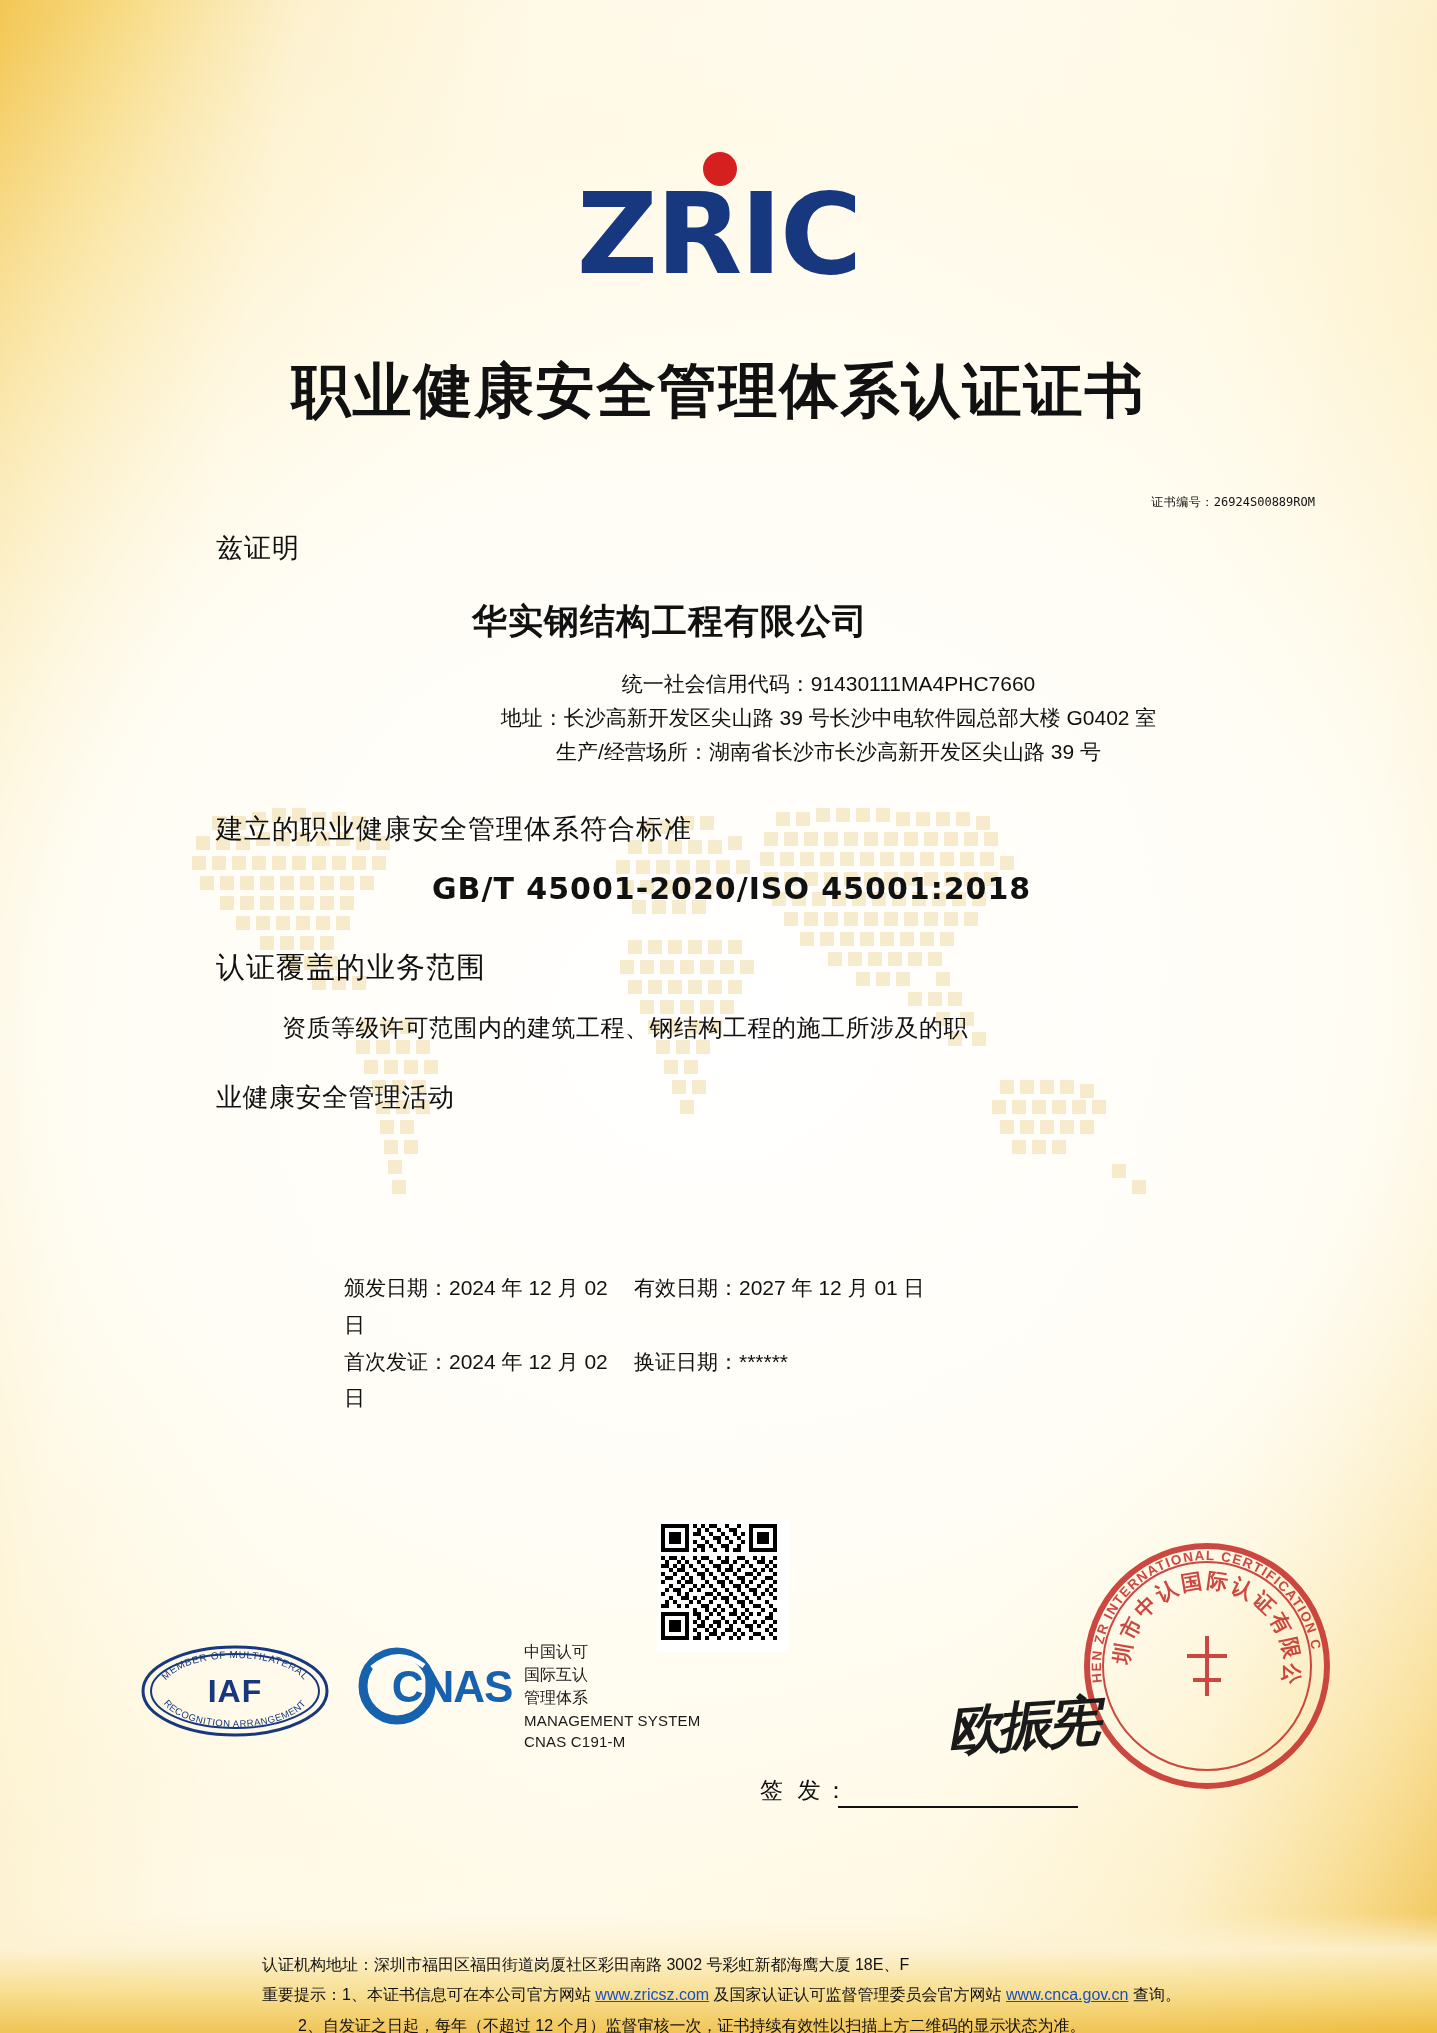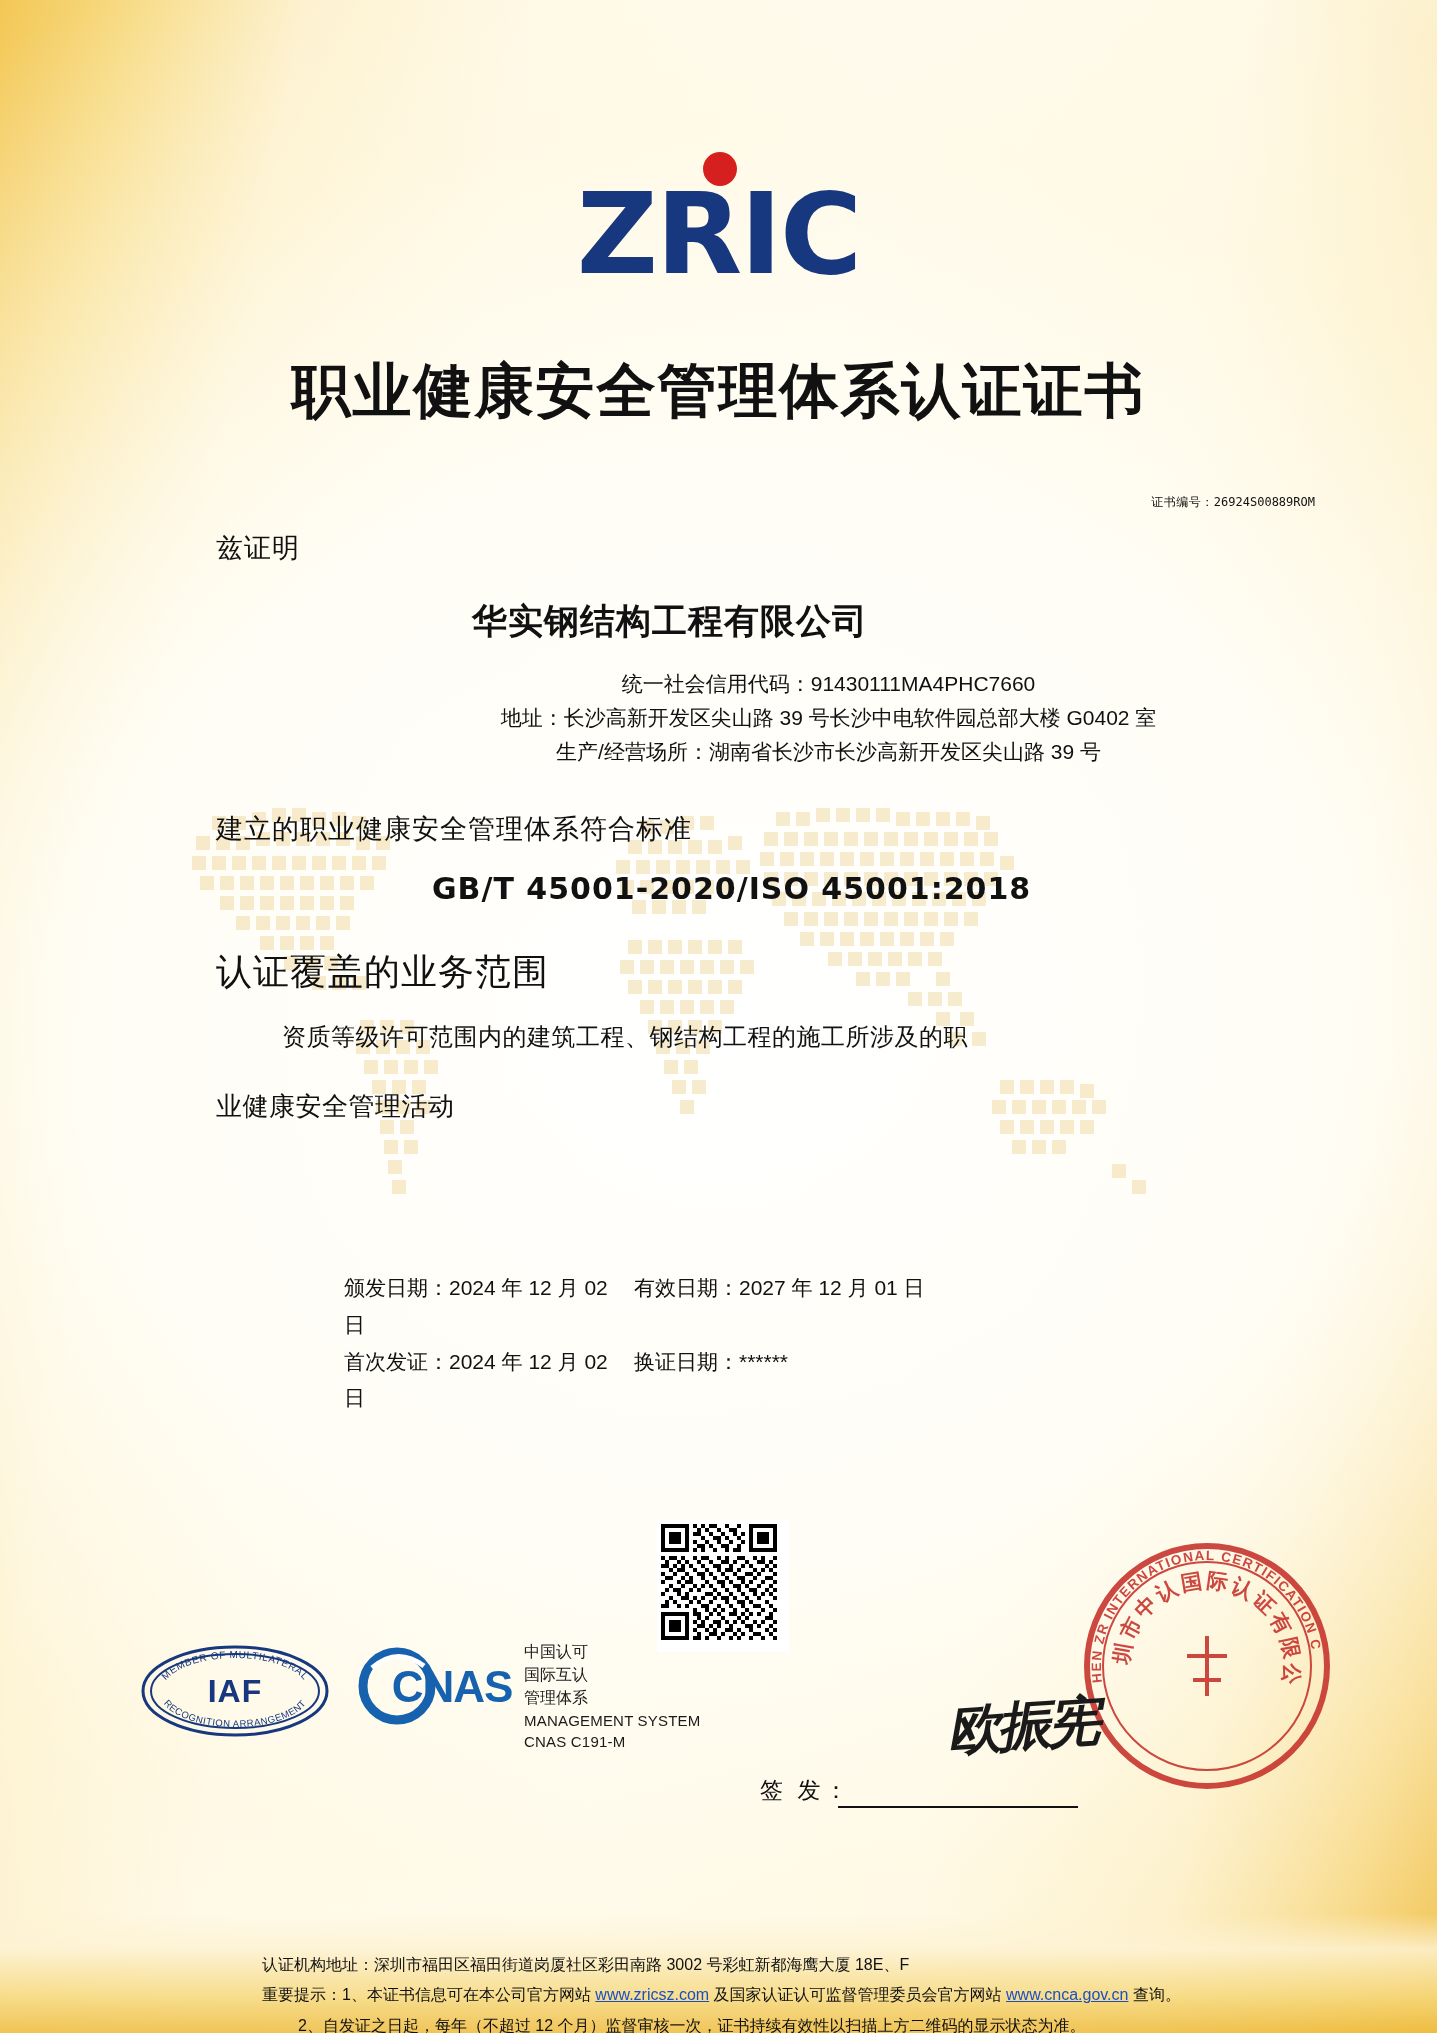--- a/index.html
+++ b/index.html
@@ -90,21 +90,21 @@
   .meta{padding-left:124px;font-size:21px;line-height:1.62;text-align:center;}
   .meta div{white-space:nowrap;}
   .section-label{
     font-size:27px;margin:42px 0 0 0;letter-spacing:1px;
   }
   .standard{
     font-size:30px;font-weight:bold;margin:24px 0 0 0;
     padding-left:216px;letter-spacing:1px;
     font-family:"DejaVu Sans","Liberation Sans",sans-serif;
   }
-  .scope-label{font-size:36px;margin:42px 0 0 0;letter-spacing:1px;}
+  .scope-label{font-size:29px;margin:42px 0 0 0;letter-spacing:1px;}
   .scope-l1{font-size:24px;margin:24px 0 0 0;padding-left:66px;letter-spacing:.5px;}
   .scope-l2{font-size:26px;margin:36px 0 0 0;letter-spacing:.5px;}
 
   
   .dates{
     position:absolute;top:1270px;left:332px;z-index:6;
     font-size:21px;color:#111;line-height:1.75;
   }
   .dates .row{display:flex;}
   .dates .c1{width:290px;margin-left:12px;}

